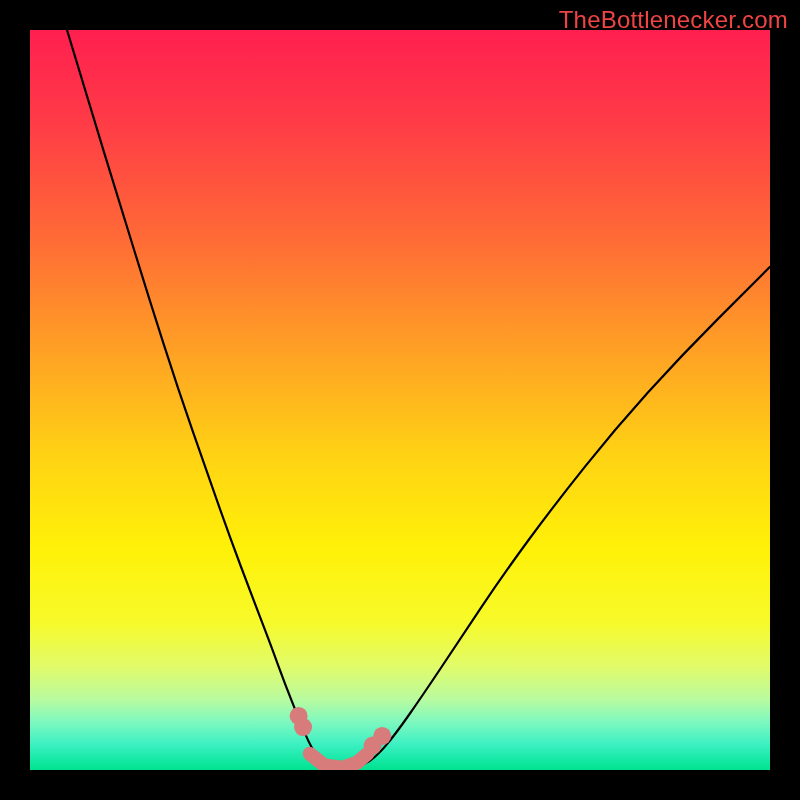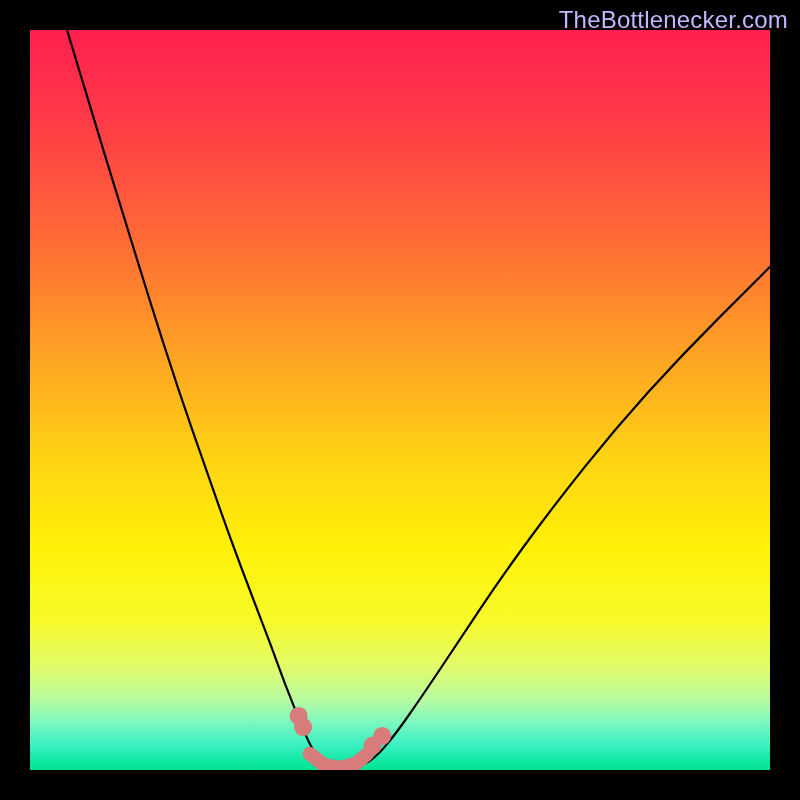--- a/index.html
+++ b/index.html
@@ -29,21 +29,21 @@
     inset: 0;
   }
   .curve-layer {
     position: absolute;
     inset: 0;
   }
   .watermark {
     position: absolute;
     top: 6px;
     right: 12px;
-    color: #c4b5fd;
+    color: #ef4444;
     font-size: 24px;
     font-weight: 500;
     letter-spacing: 0.2px;
     text-align: center;
   }
 </style>
 </head>
 <body>
 
 <div class="frame">

